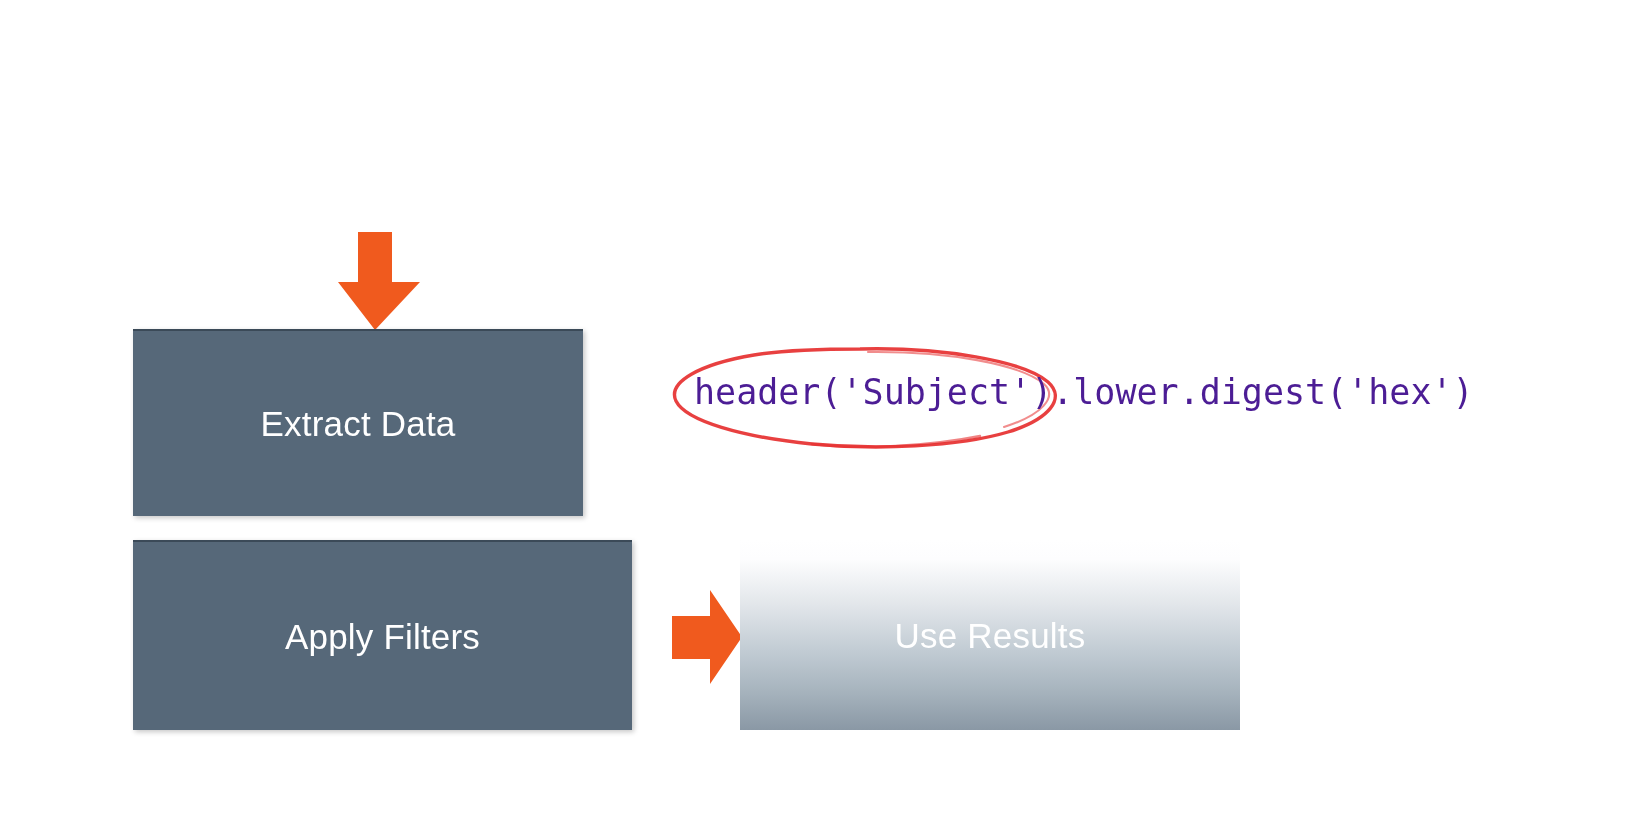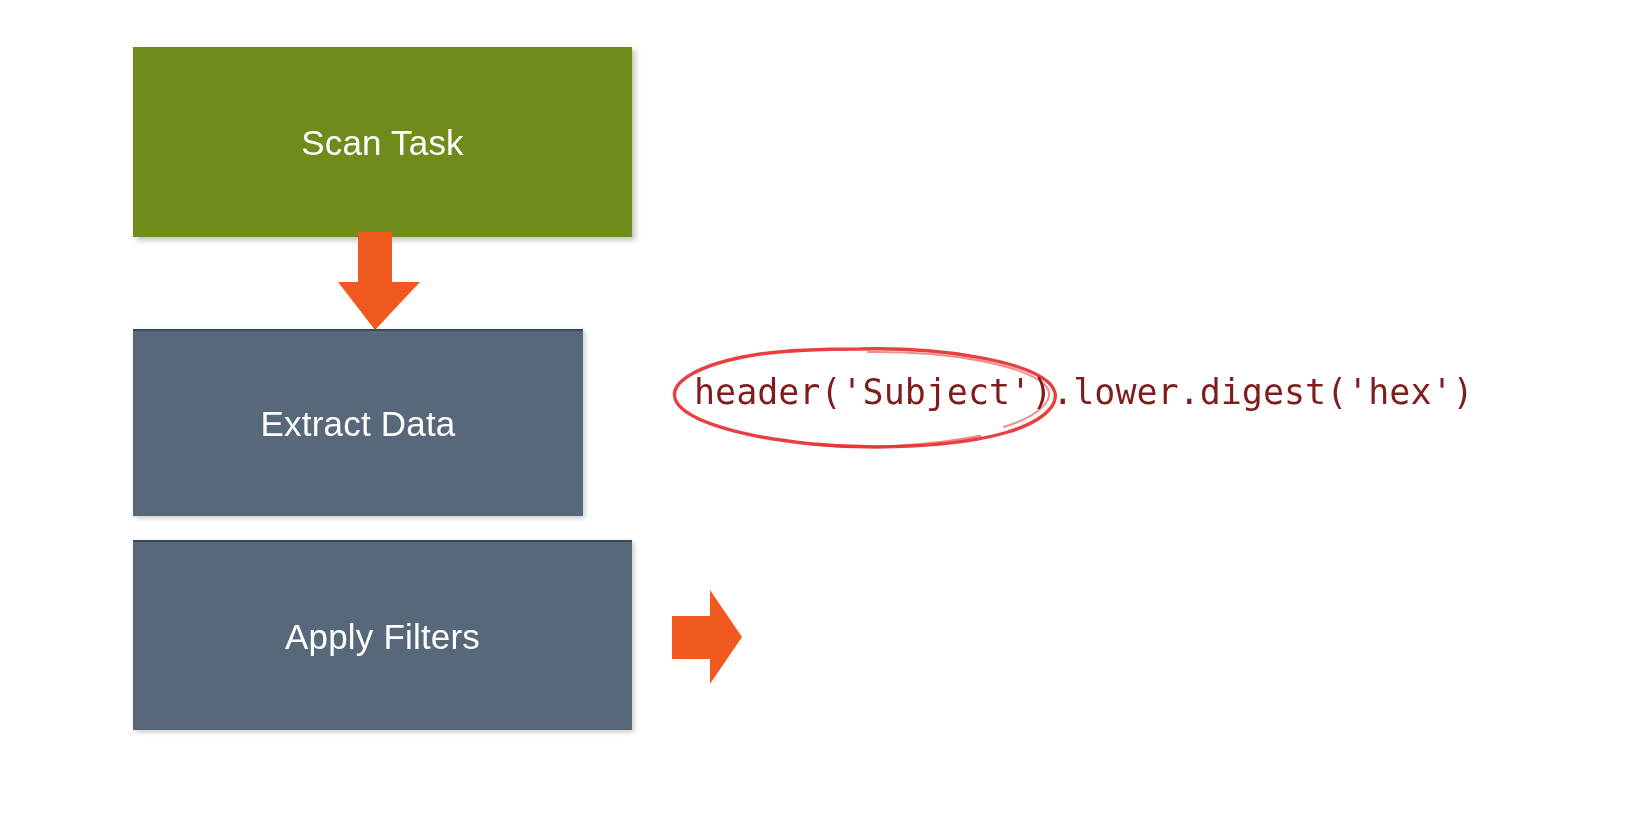--- a/index.html
+++ b/index.html
@@ -103,61 +103,61 @@
   }
 
   
   #code-annotation {
     position: absolute;
     left: 694px;
     top: 371px;
     font-family: "DejaVu Sans Mono", "Liberation Mono", monospace;
     font-size: 35px;
     letter-spacing: 0px;
-    color: #7f1d1d;
+    color: #4c1d95;
     white-space: pre;
     line-height: 1.2;
     user-select: none;
   }
 
   #ellipse-highlight {
     position: absolute;
     left: 662px;
     top: 340px;
     width: 412px;
     height: 114px;
     overflow: visible;
     pointer-events: none;
   }
 </style>
 </head>
 <body>
 
 <div id="canvas">
 
-  <div class="box" id="box-scan-task">
-    <span class="box-label">Scan Task</span>
-  </div>
 
   <svg class="arrow-svg" id="arrow-down" viewBox="0 0 106 102" aria-hidden="true">
     <polygon points="28,0 62,0 62,50 90,50 45,98 8,50 28,50" fill="#f05a1e"></polygon>
   </svg>
 
   <div class="box" id="box-extract-data">
     <span class="box-label">Extract Data</span>
   </div>
 
   <div class="box" id="box-apply-filters">
     <span class="box-label">Apply Filters</span>
   </div>
 
   <svg class="arrow-svg" id="arrow-right" viewBox="0 0 104 100" aria-hidden="true">
     <polygon points="32,28 70,28 70,2 102,49 70,96 70,71 32,71" fill="#f05a1e"></polygon>
   </svg>
 
+  <div class="box" id="box-use-results">
+    <span class="box-label">Use Results</span>
+  </div>
 
   <svg id="ellipse-highlight" viewBox="0 0 412 114" aria-hidden="true">
     <path d="M 198 9
              C 280 7, 362 21, 386 42
              C 404 58, 388 79, 346 92
              C 296 107, 214 110, 150 104
              C 80 97, 24 81, 14 61
              C 5 42, 38 24, 92 15
              C 122 10, 160 9, 198 9 Z" fill="none" stroke="#e63030" stroke-width="3.4" stroke-linecap="round" stroke-linejoin="round" opacity="0.92"></path>
     <path d="M 206 12

